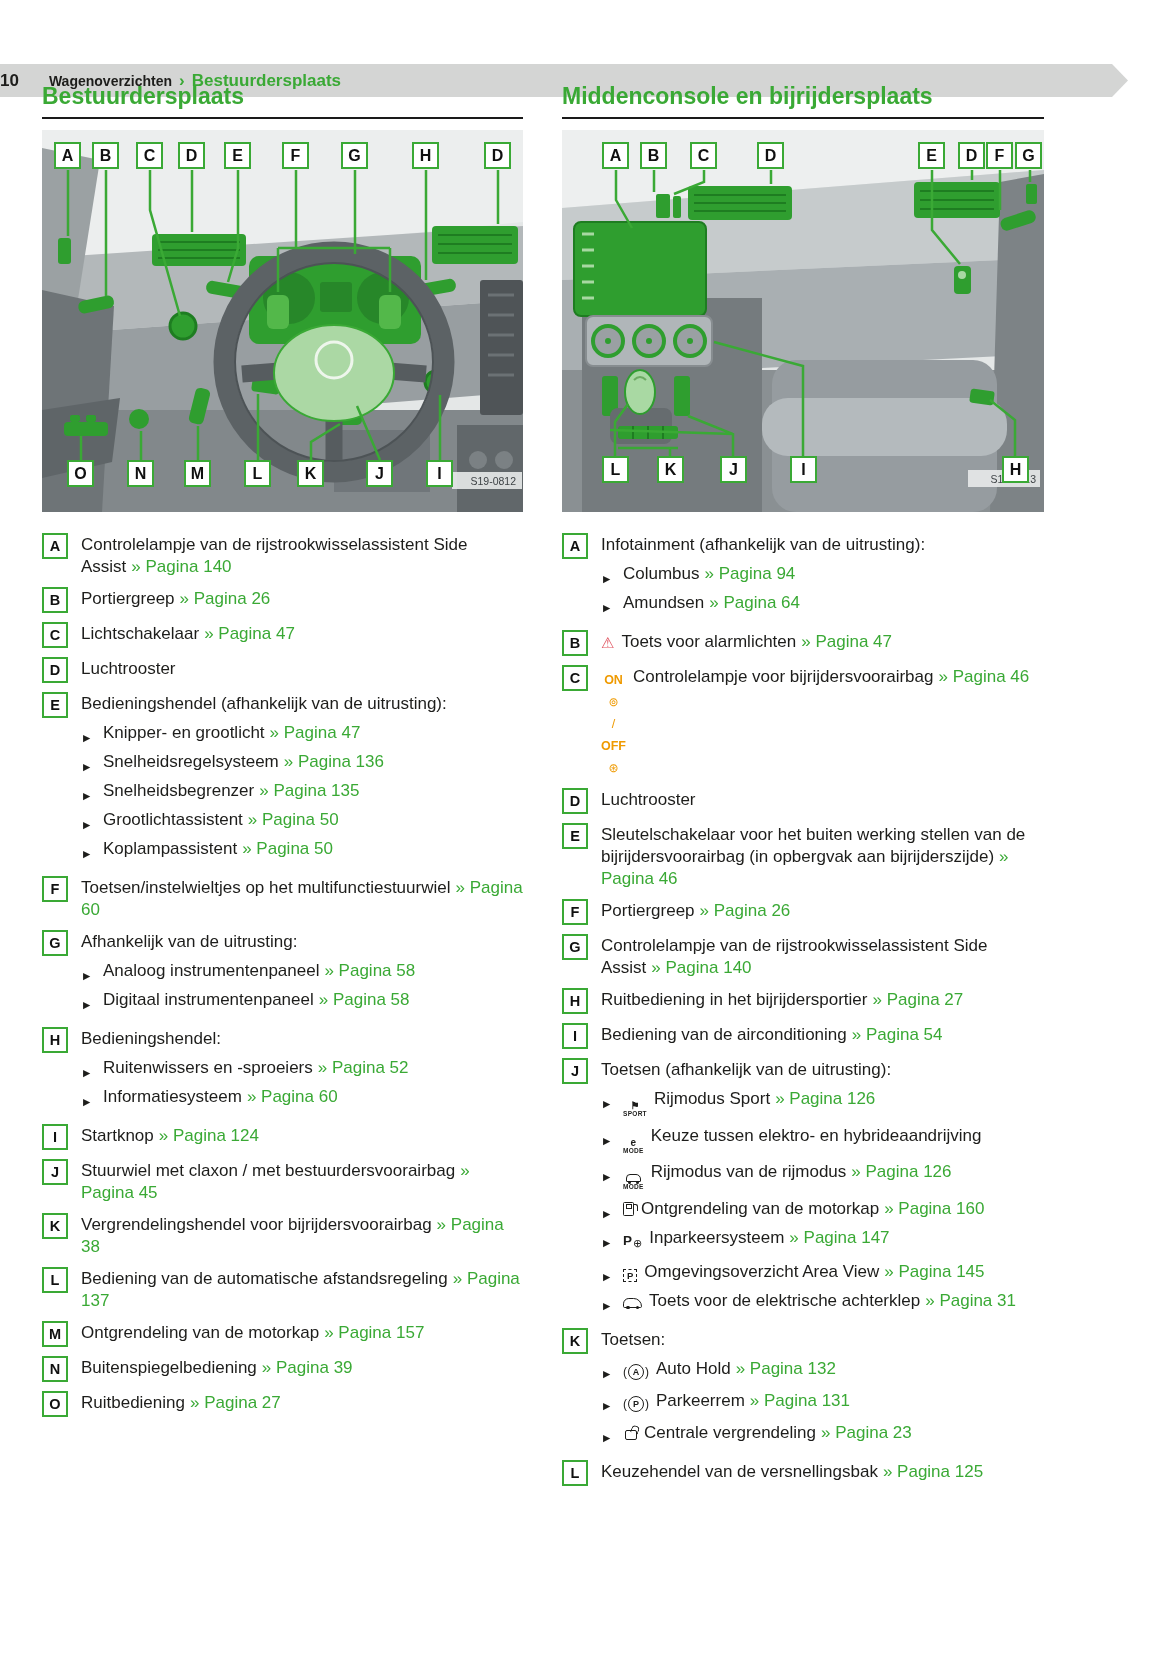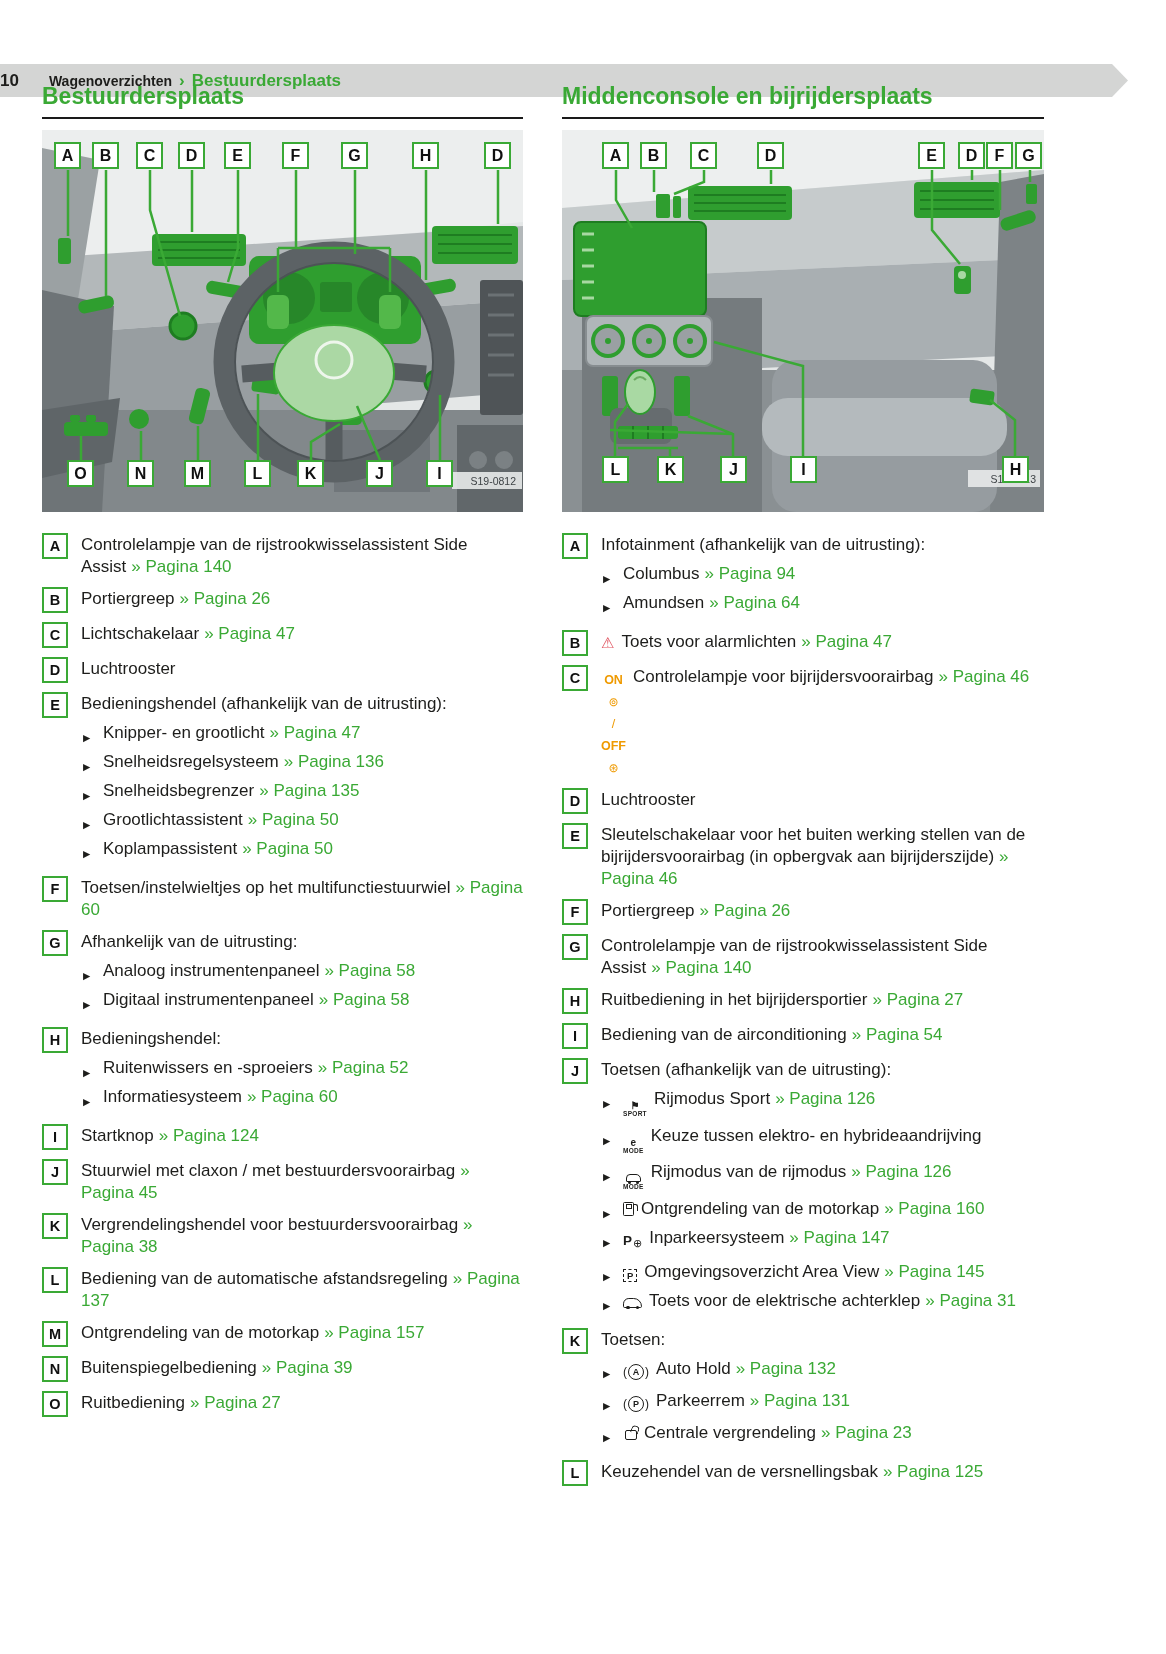--- a/index.html
+++ b/index.html
@@ -217,21 +217,21 @@
         <div class="lrow">
           <span class="key">I</span>
           <div class="lbody"><span class="txt">Startknop</span><span class="plink">» Pagina 124</span></div>
         </div>
         <div class="lrow">
           <span class="key">J</span>
           <div class="lbody"><span class="txt">Stuurwiel met claxon / met bestuurdersvoorairbag</span><span class="plink">» Pagina 45</span></div>
         </div>
         <div class="lrow">
           <span class="key">K</span>
-          <div class="lbody"><span class="txt">Vergrendelingshendel voor bestuurdersvoorairbag</span><span class="plink">» Pagina 38</span></div>
+          <div class="lbody"><span class="txt">Vergrendelingshendel voor bijrijdersvoorairbag</span><span class="plink">» Pagina 38</span></div>
         </div>
         <div class="lrow">
           <span class="key">L</span>
           <div class="lbody"><span class="txt">Bediening van de automatische afstandsregeling</span><span class="plink">» Pagina 137</span></div>
         </div>
         <div class="lrow">
           <span class="key">M</span>
           <div class="lbody"><span class="txt">Ontgrendeling van de motorkap</span><span class="plink">» Pagina 157</span></div>
         </div>
         <div class="lrow">

